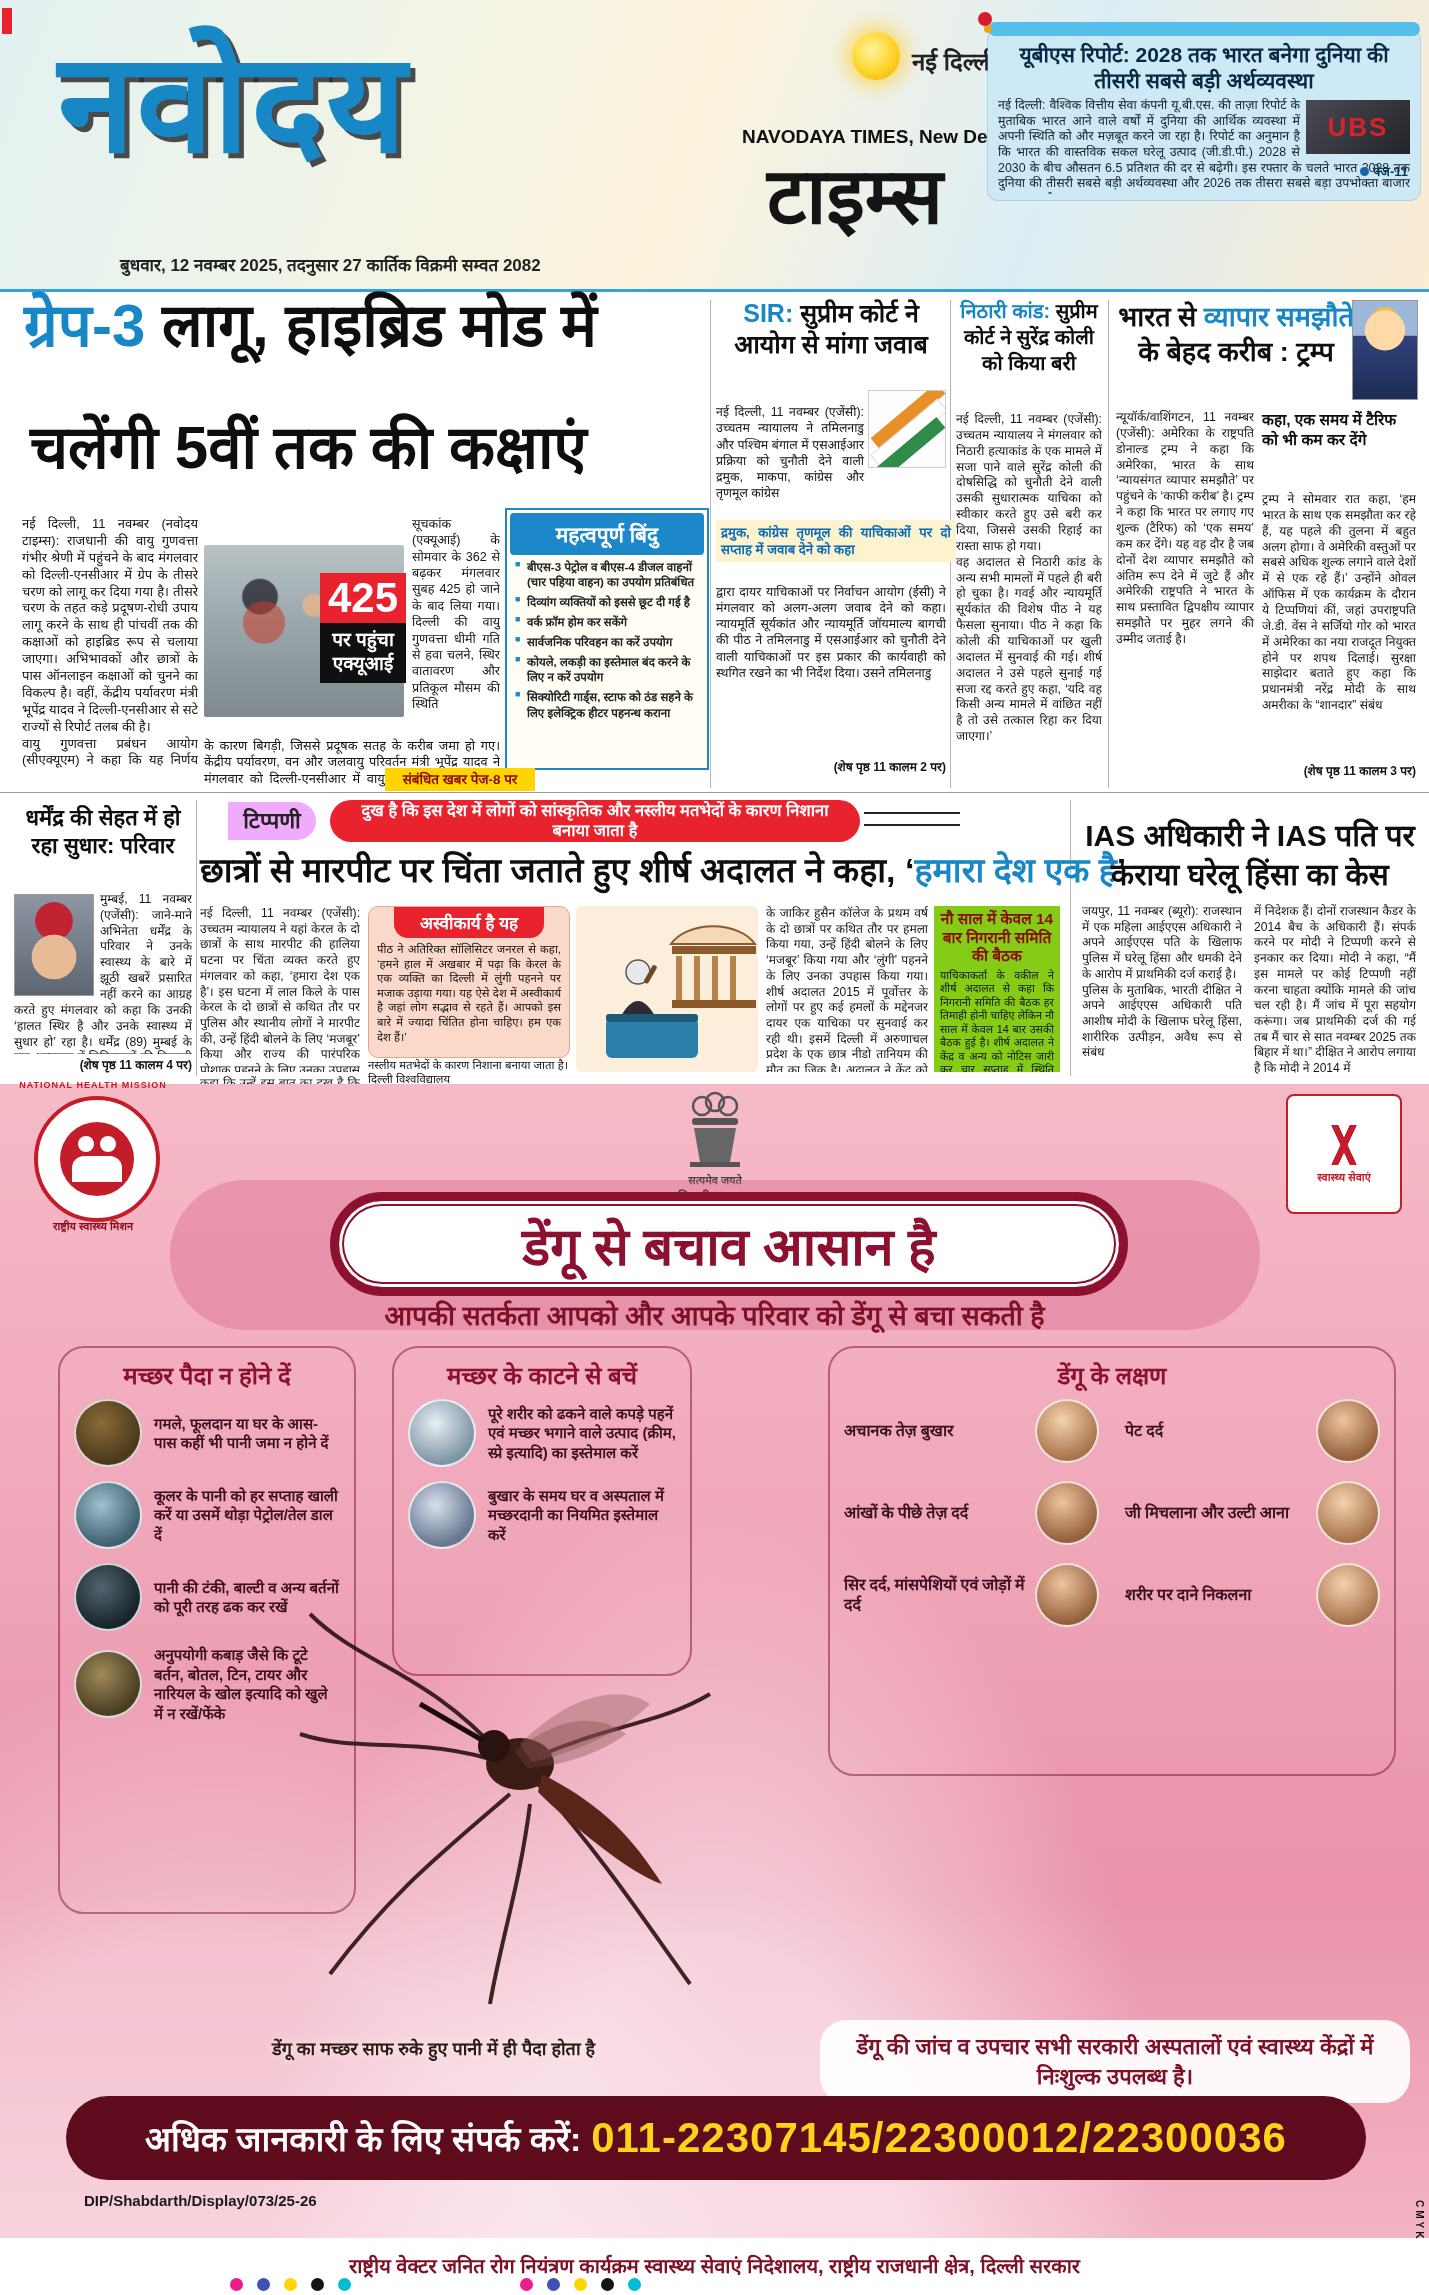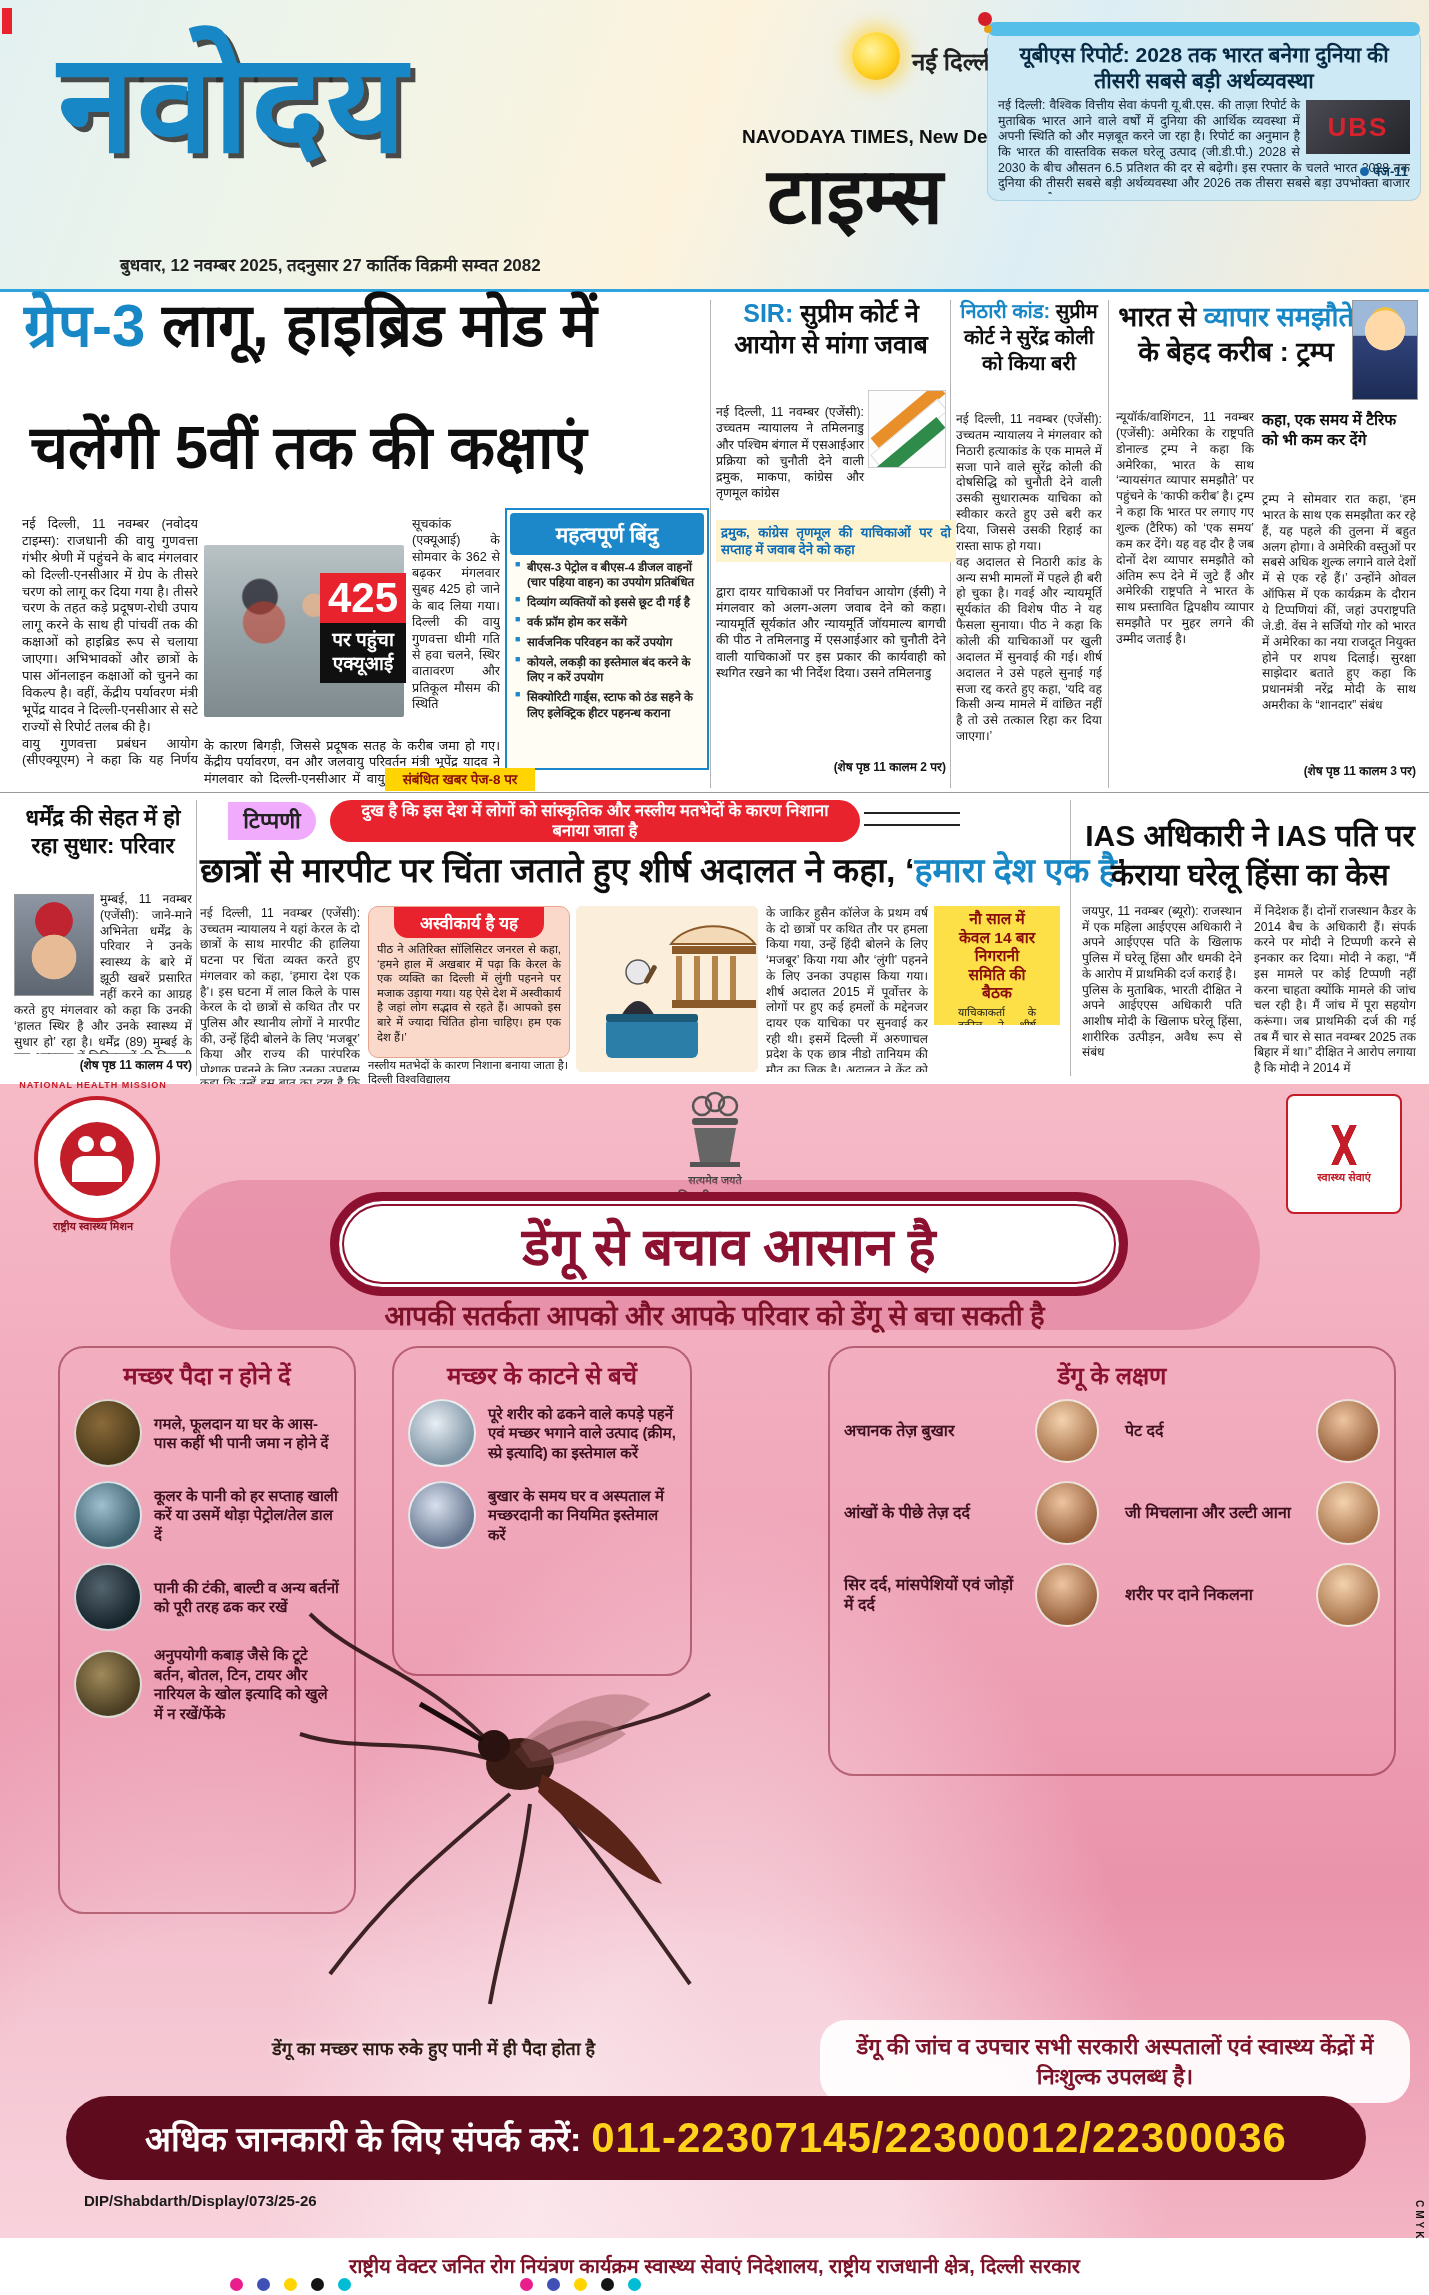--- a/index.html
+++ b/index.html
@@ -94,21 +94,21 @@
   .qlines{left:864px;top:812px;width:96px;height:10px;border-top:2px solid #222;border-bottom:2px solid #222;}
   .ct-h{left:200px;top:846px;width:860px;font-size:34px;font-weight:800;white-space:nowrap;color:#0e0e0e;}
   .ct-c1{left:200px;top:906px;width:160px;height:166px;font-size:12.1px;}
   .ct-box{left:368px;top:906px;width:200px;height:150px;background:#fbd9ca;border-radius:10px;border:1px solid #e8a68e;}
   .ct-box-h{width:150px;margin:0 auto;background:#e8232e;color:#fff;font-size:17px;font-weight:800;text-align:center;
             border-radius:0 0 14px 14px;padding:4px 0;}
   .ct-box-b{padding:4px 8px;font-size:11.4px;line-height:1.28;text-align:justify;height:96px;overflow:hidden;}
   .ct-cap{left:368px;top:1058px;width:200px;font-size:11.4px;line-height:1.25;}
   .ct-illu{left:576px;top:906px;width:182px;height:166px;background:#fbeeda;border-radius:6px;overflow:hidden;}
   .ct-c2{left:766px;top:906px;width:162px;height:166px;font-size:12.1px;}
-  .side-box{left:934px;top:906px;width:126px;height:119px;background:#fde047;padding:4px 24px;box-sizing:border-box;overflow:hidden;}
+  .side-box{left:934px;top:906px;width:126px;height:166px;background:#84cc16;padding:4px 6px;box-sizing:border-box;overflow:hidden;}
   .side-h{font-size:15.5px;font-weight:800;color:#8a0d0d;line-height:1.2;text-align:center;margin-bottom:3px;}
   .side-b{font-size:10.8px;line-height:1.25;text-align:justify;}
   .midrule2{background:#b5b5b5;width:1px;}
   .ias-h{left:1082px;top:816px;width:336px;font-size:30px;font-weight:800;line-height:1.3;text-align:center;color:#0e0e0e;}
   .ias-c1{left:1082px;top:904px;width:160px;height:172px;font-size:12.1px;}
   .ias-c2{left:1254px;top:904px;width:162px;height:172px;font-size:12.1px;}
   
   .ad{left:0px;top:1084px;width:1429px;height:1154px;
       background:
         radial-gradient(ellipse at 50% 100%,rgba(255,255,255,.55) 0 18%,transparent 45%),
@@ -134,21 +134,21 @@
   .ad-title{left:330px;top:108px;width:780px;height:86px;background:#fff;border:9px solid #8c1030;border-radius:60px;
             box-shadow:inset 0 0 0 3px #fff, inset 0 0 0 5px #8c1030;
             display:flex;align-items:center;justify-content:center;font-size:52px;font-weight:800;color:#8c1030;}
   .ad-sub{left:0px;top:212px;width:1429px;text-align:center;font-size:27px;font-weight:800;color:#7c1128;}
   .panel{border:2px solid rgba(124,17,40,.5);border-radius:26px;box-sizing:border-box;padding:10px 14px;}
   .panel-h{font-size:24px;font-weight:800;color:#8c1030;text-align:center;margin-bottom:8px;}
   .p-item{display:flex;align-items:center;gap:12px;margin-bottom:14px;}
   .p-pic{flex:0 0 64px;width:64px;height:64px;border-radius:50%;border:2px solid rgba(255,255,255,.8);}
   .p-txt{font-size:15px;font-weight:700;color:#3d1020;line-height:1.3;}
   .sym-grid{display:grid;grid-template-columns:1fr 1fr;column-gap:26px;row-gap:18px;}
-  .sym-item{display:flex;align-items:center;justify-content:space-between;gap:10px;}
+  .sym-item{display:flex;align-items:center;justify-content:space-between;gap:10px;font-family:Liberation Serif, serif;}
   .sym-txt{font-size:16px;font-weight:800;color:#3d1020;line-height:1.25;}
   .sym-pic{flex:0 0 60px;width:60px;height:60px;border-radius:50%;border:2px solid rgba(255,255,255,.8);}
   .g1{background:radial-gradient(circle at 40% 35%,#8a6a3a,#4a3a1a 70%);}
   .g2{background:radial-gradient(circle at 40% 35%,#9fc0cf,#3f616f 70%);}
   .g3{background:radial-gradient(circle at 40% 35%,#54646e,#16242c 70%);}
   .g4{background:radial-gradient(circle at 40% 35%,#a08a5a,#4a3d22 70%);}
   .g5{background:radial-gradient(circle at 40% 35%,#e8eef4,#7f95a5 70%);}
   .g6{background:radial-gradient(circle at 40% 35%,#d8e0ee,#677790 70%);}
   .g7{background:radial-gradient(circle at 42% 32%,#f4d2ae,#a8744c 72%);}
   .g8{background:radial-gradient(circle at 42% 32%,#eec4a0,#96603c 72%);}

